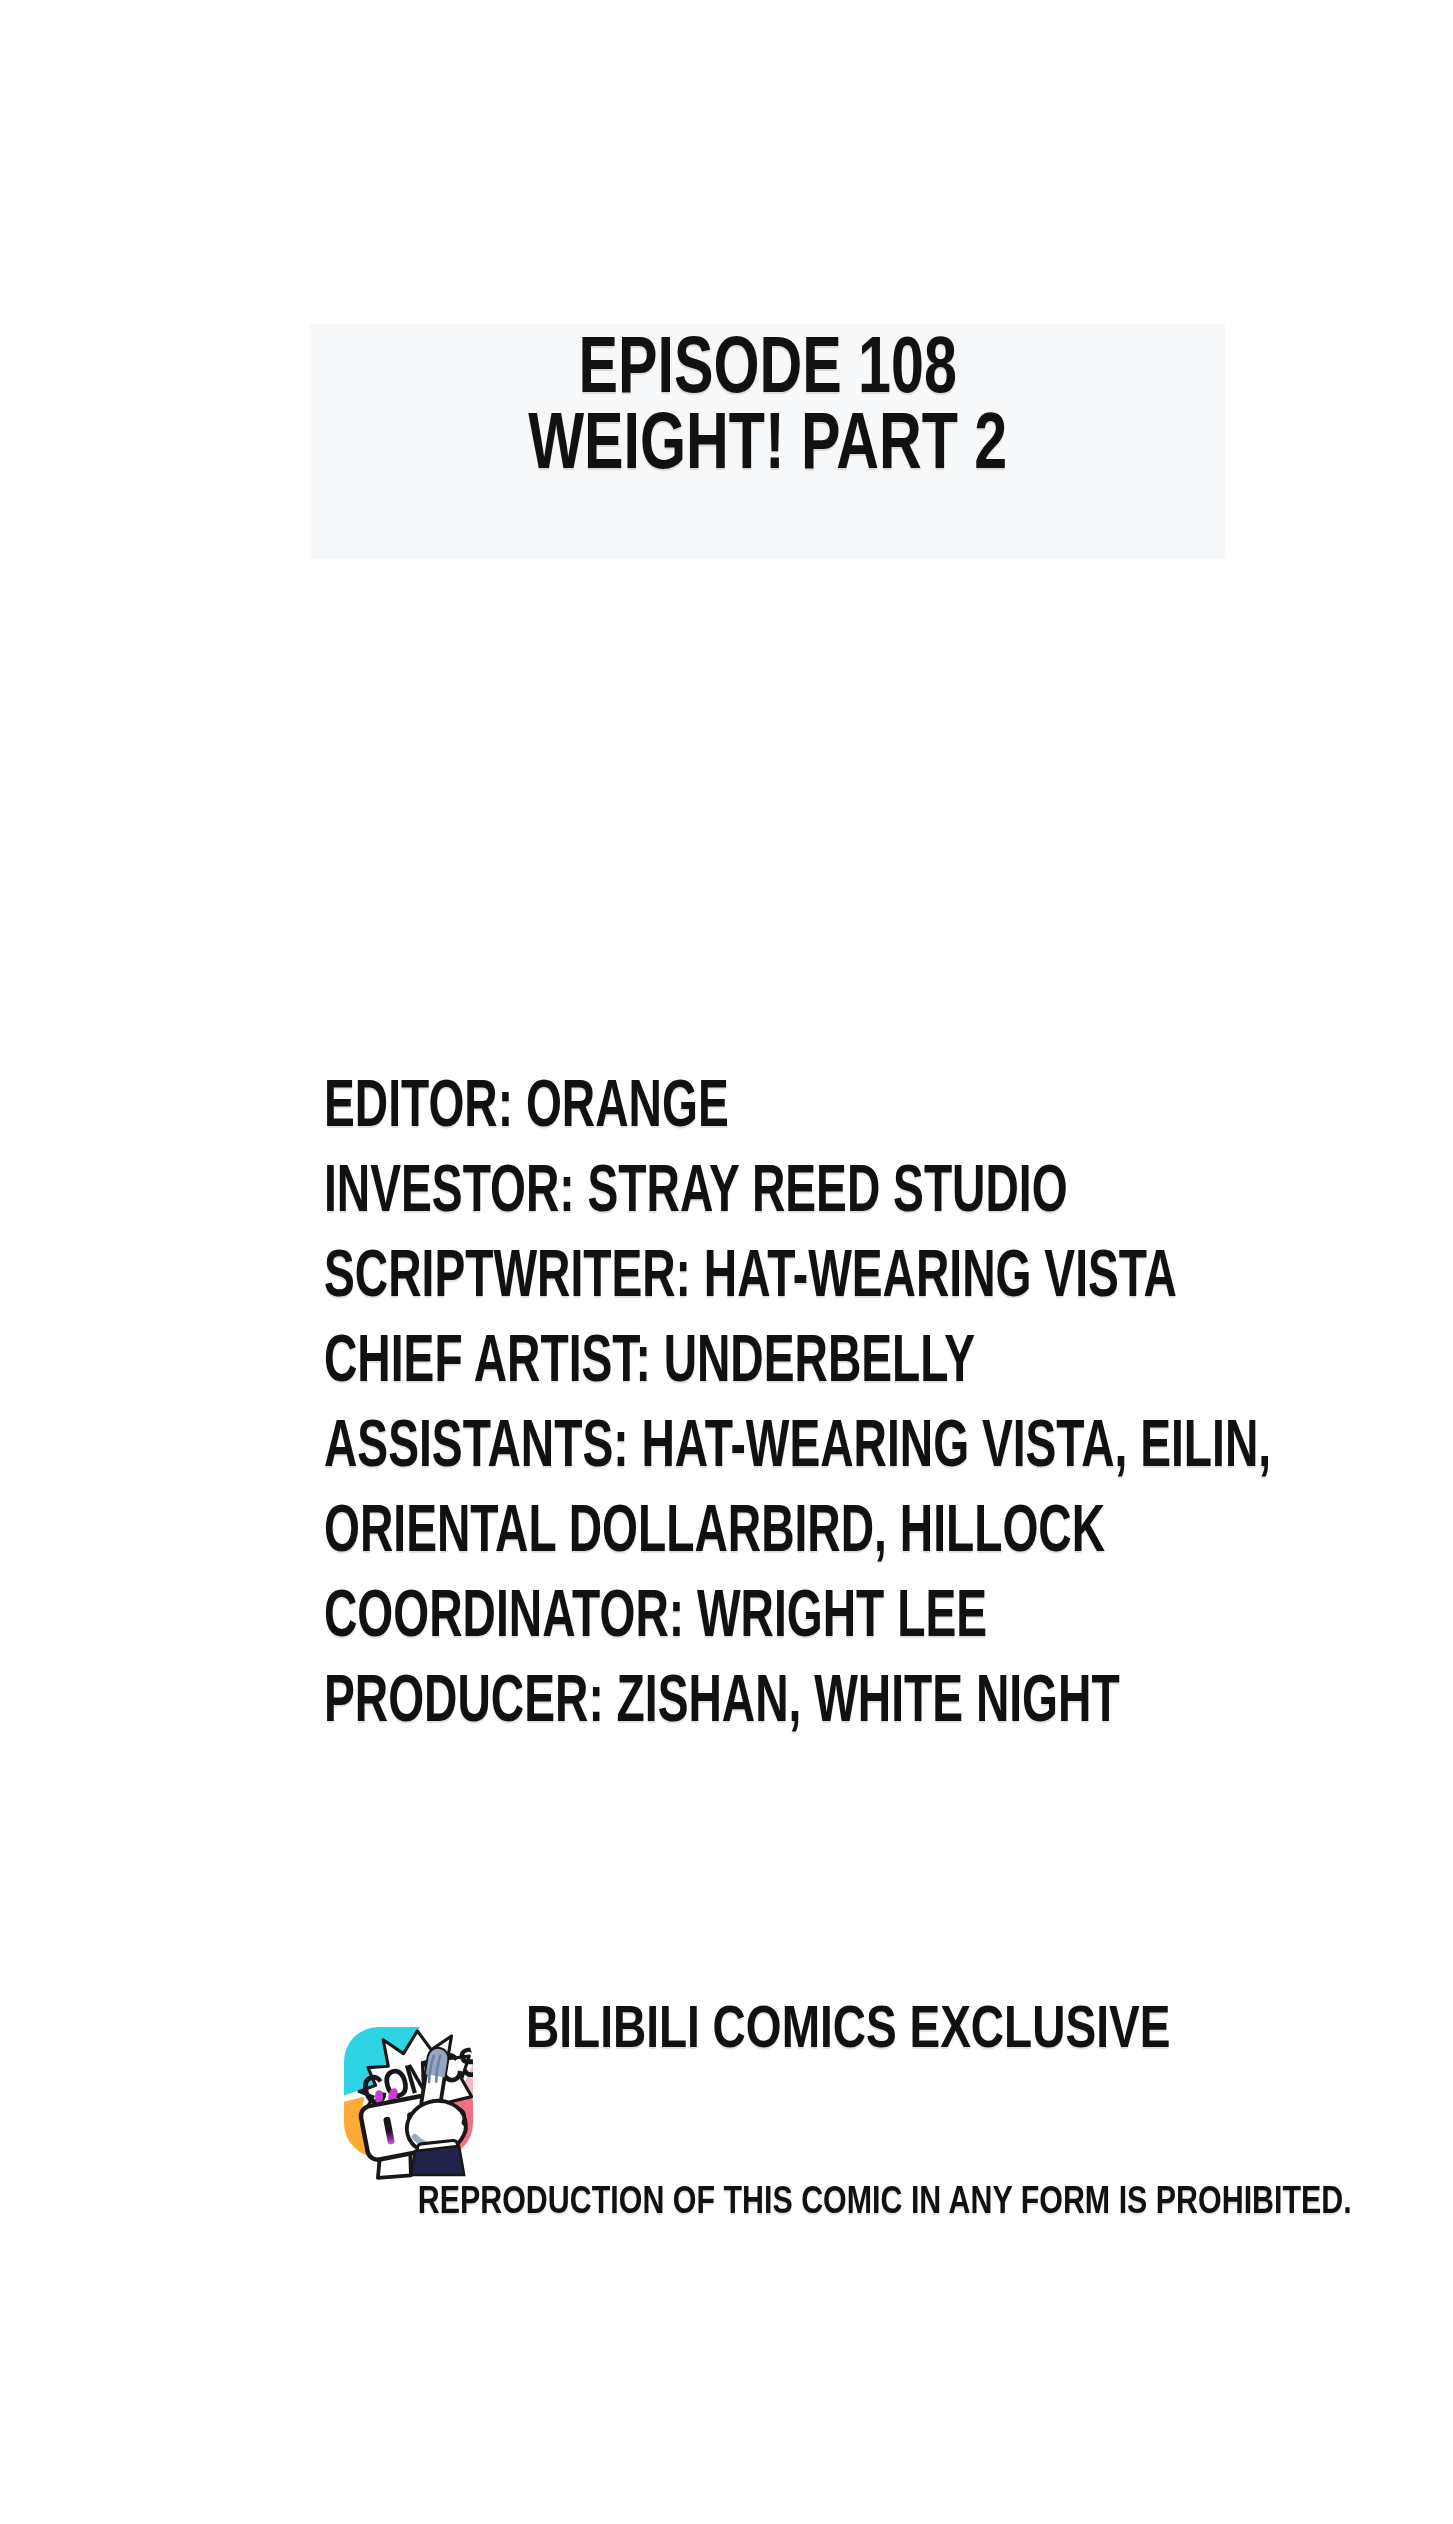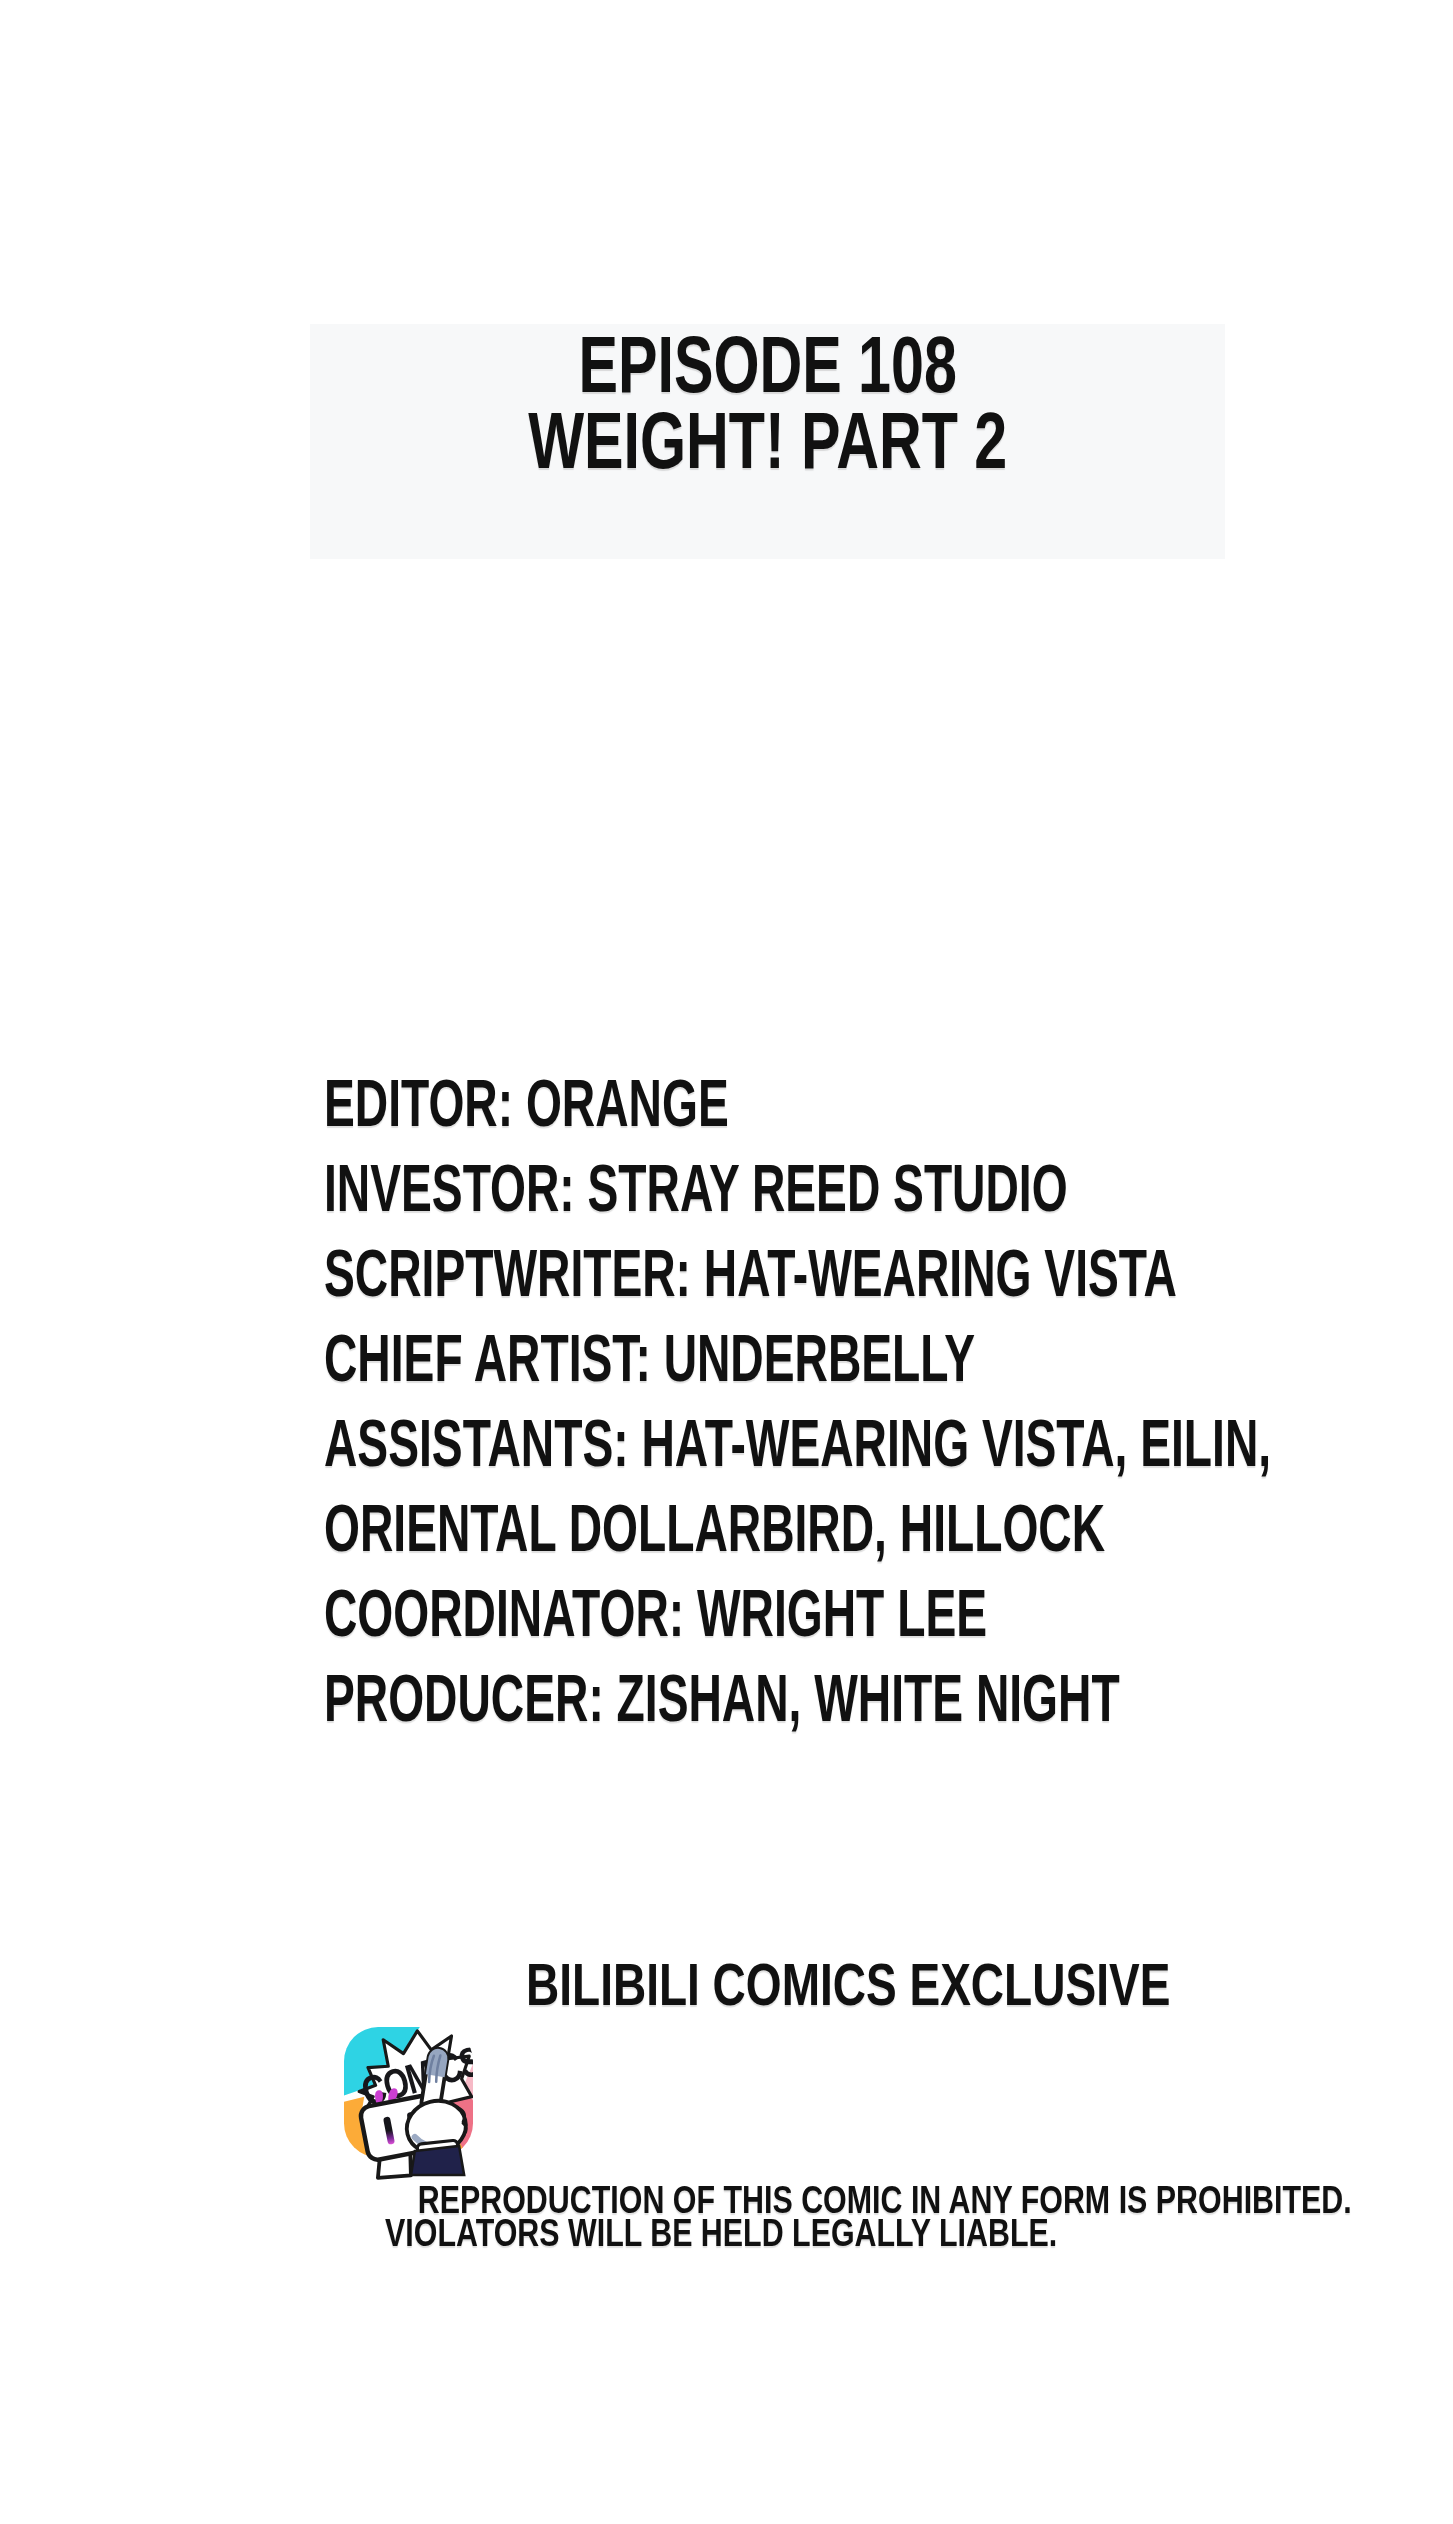--- a/index.html
+++ b/index.html
@@ -25,21 +25,21 @@
   .title-line{font-size:80px;line-height:76px;}
   .title-line .cond{transform:scaleX(0.74);transform-origin:50% 50%;}
 
   
   .credits{position:absolute;left:288px;top:1061px;}
   .credit-line{font-size:66px;line-height:85px;}
   .credit-line .cond{transform:scaleX(0.70);transform-origin:0 50%;}
 
   
   .logo{position:absolute;left:308px;top:2027px;width:129px;height:157px;}
-  .exclusive{position:absolute;left:490px;top:1956px;font-size:59px;line-height:59px;}
+  .exclusive{position:absolute;left:490px;top:1998px;font-size:59px;line-height:59px;}
   .exclusive .cond{transform:scaleX(0.78);transform-origin:0 50%;}
   .disclaimer{
     position:absolute;left:265px;top:2184px;width:948px;
     text-align:left;font-size:38px;line-height:33px;
   }
   .disclaimer .cond{transform:scaleX(0.80);transform-origin:50% 50%;}
 
   .title-line,.credit-line,.exclusive,.disclaimer-line{
     text-shadow:0 1.9px 1.3px rgba(0,0,0,0.13);
   }
@@ -144,19 +144,16 @@
   </svg>
 
   <div class="exclusive">
     <span class="cond">BILIBILI COMICS EXCLUSIVE</span>
   </div>
 
   <div class="disclaimer">
     <div class="disclaimer-line">
       <span class="cond">REPRODUCTION OF THIS COMIC IN ANY FORM IS PROHIBITED.</span>
     </div>
-    <div class="disclaimer-line">
-      <span class="cond">VIOLATORS WILL BE HELD LEGALLY LIABLE.</span>
-    </div>
   </div>
 
 </div>
 
 
 </body></html>

